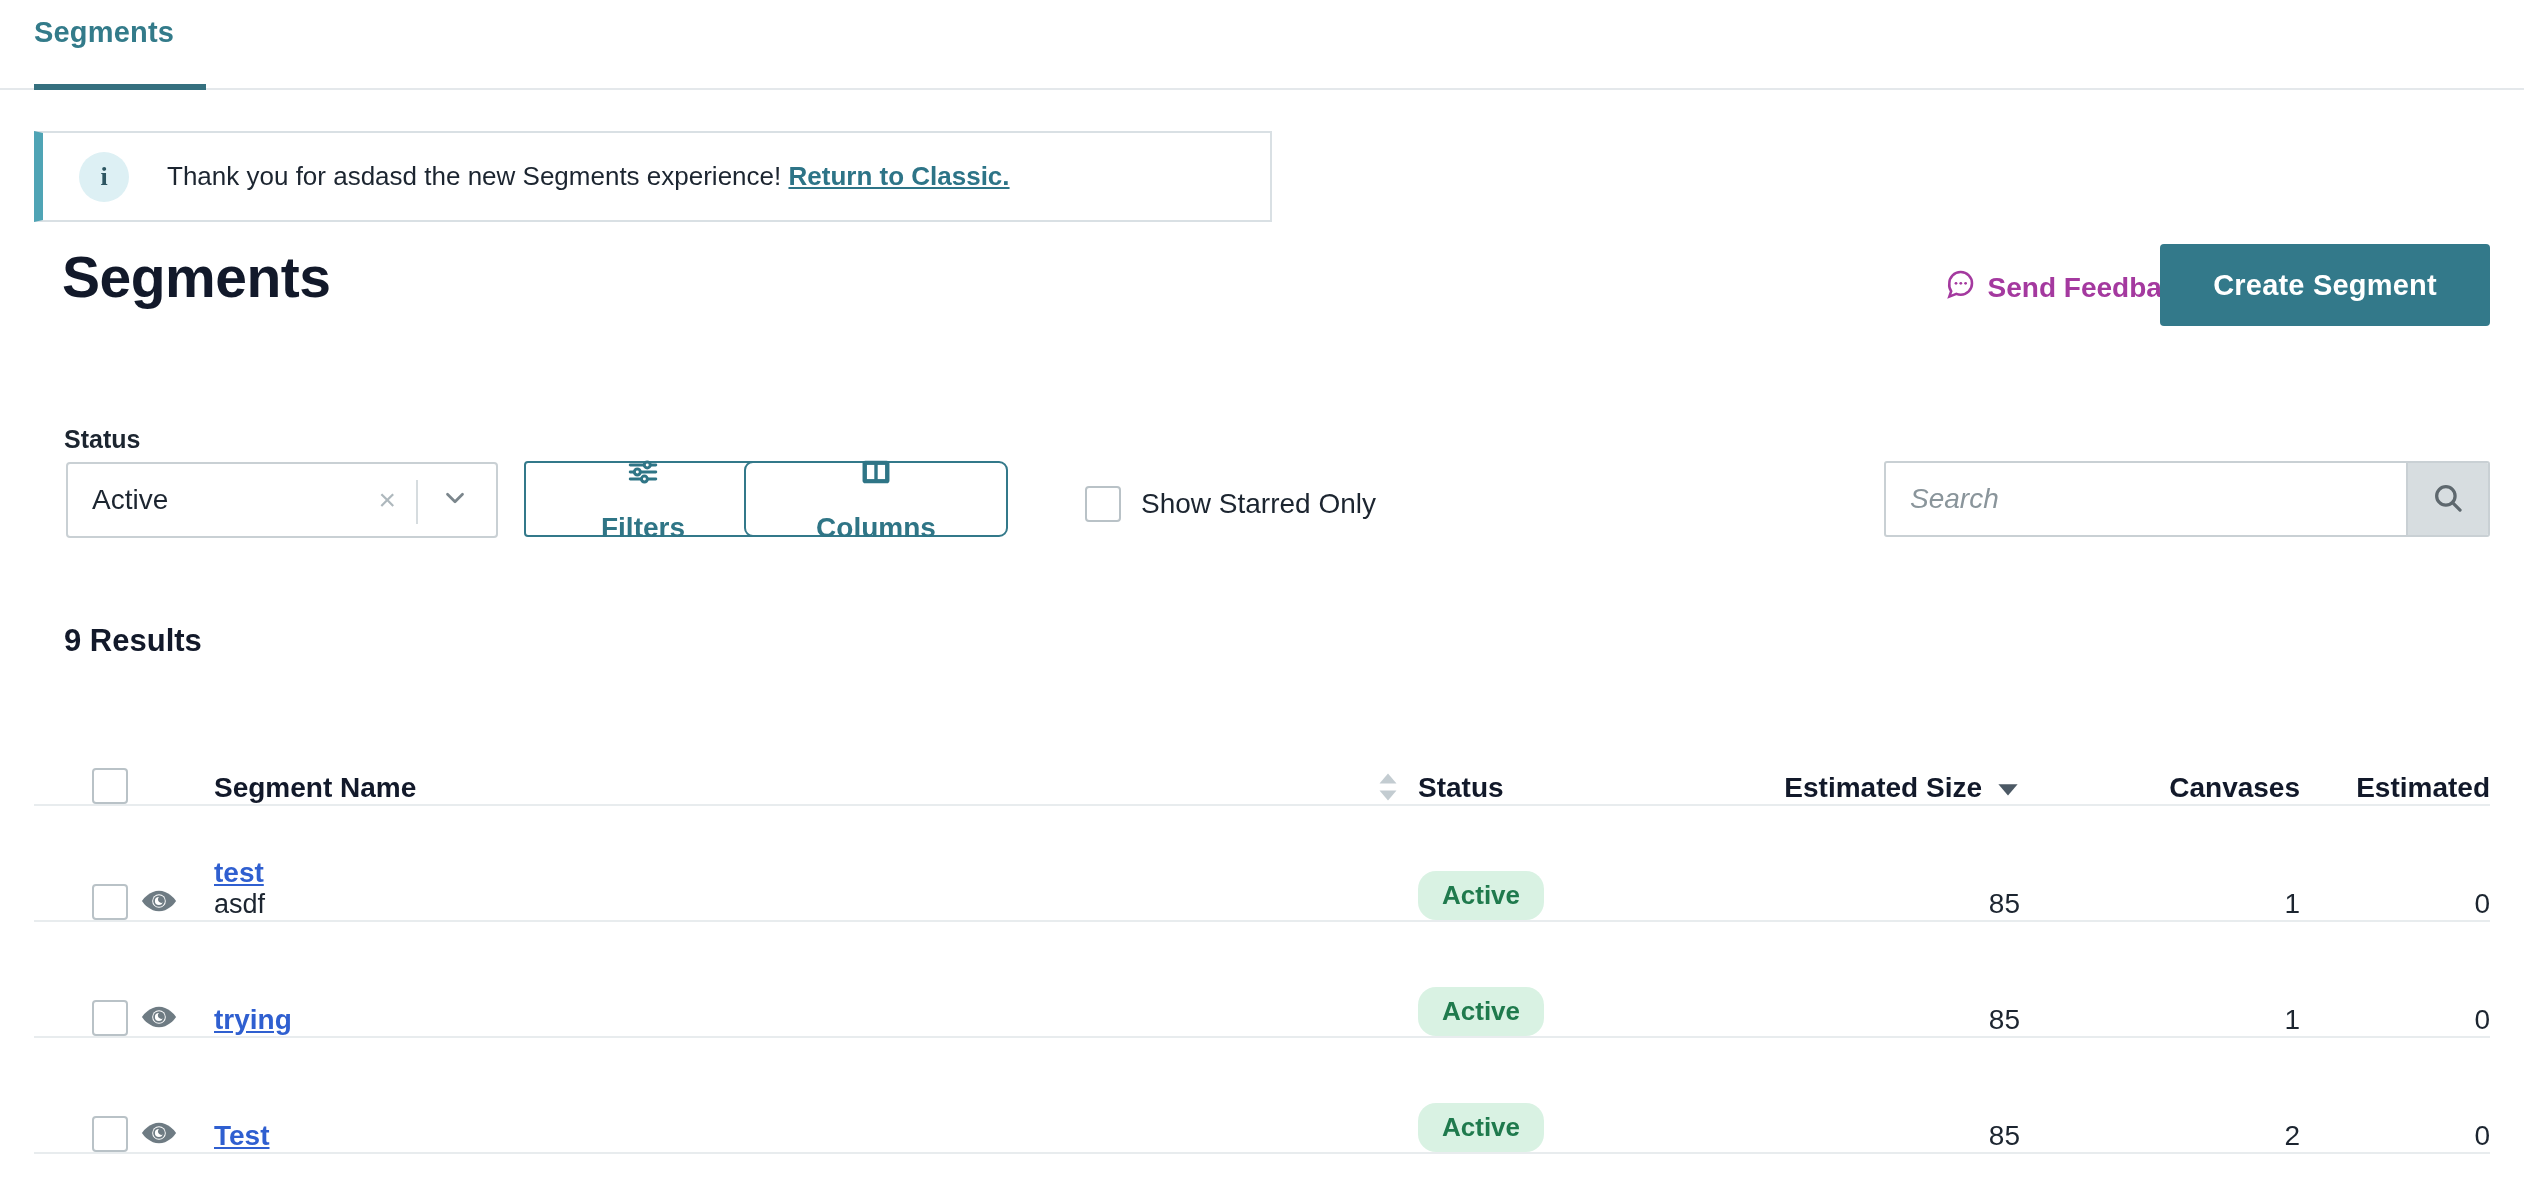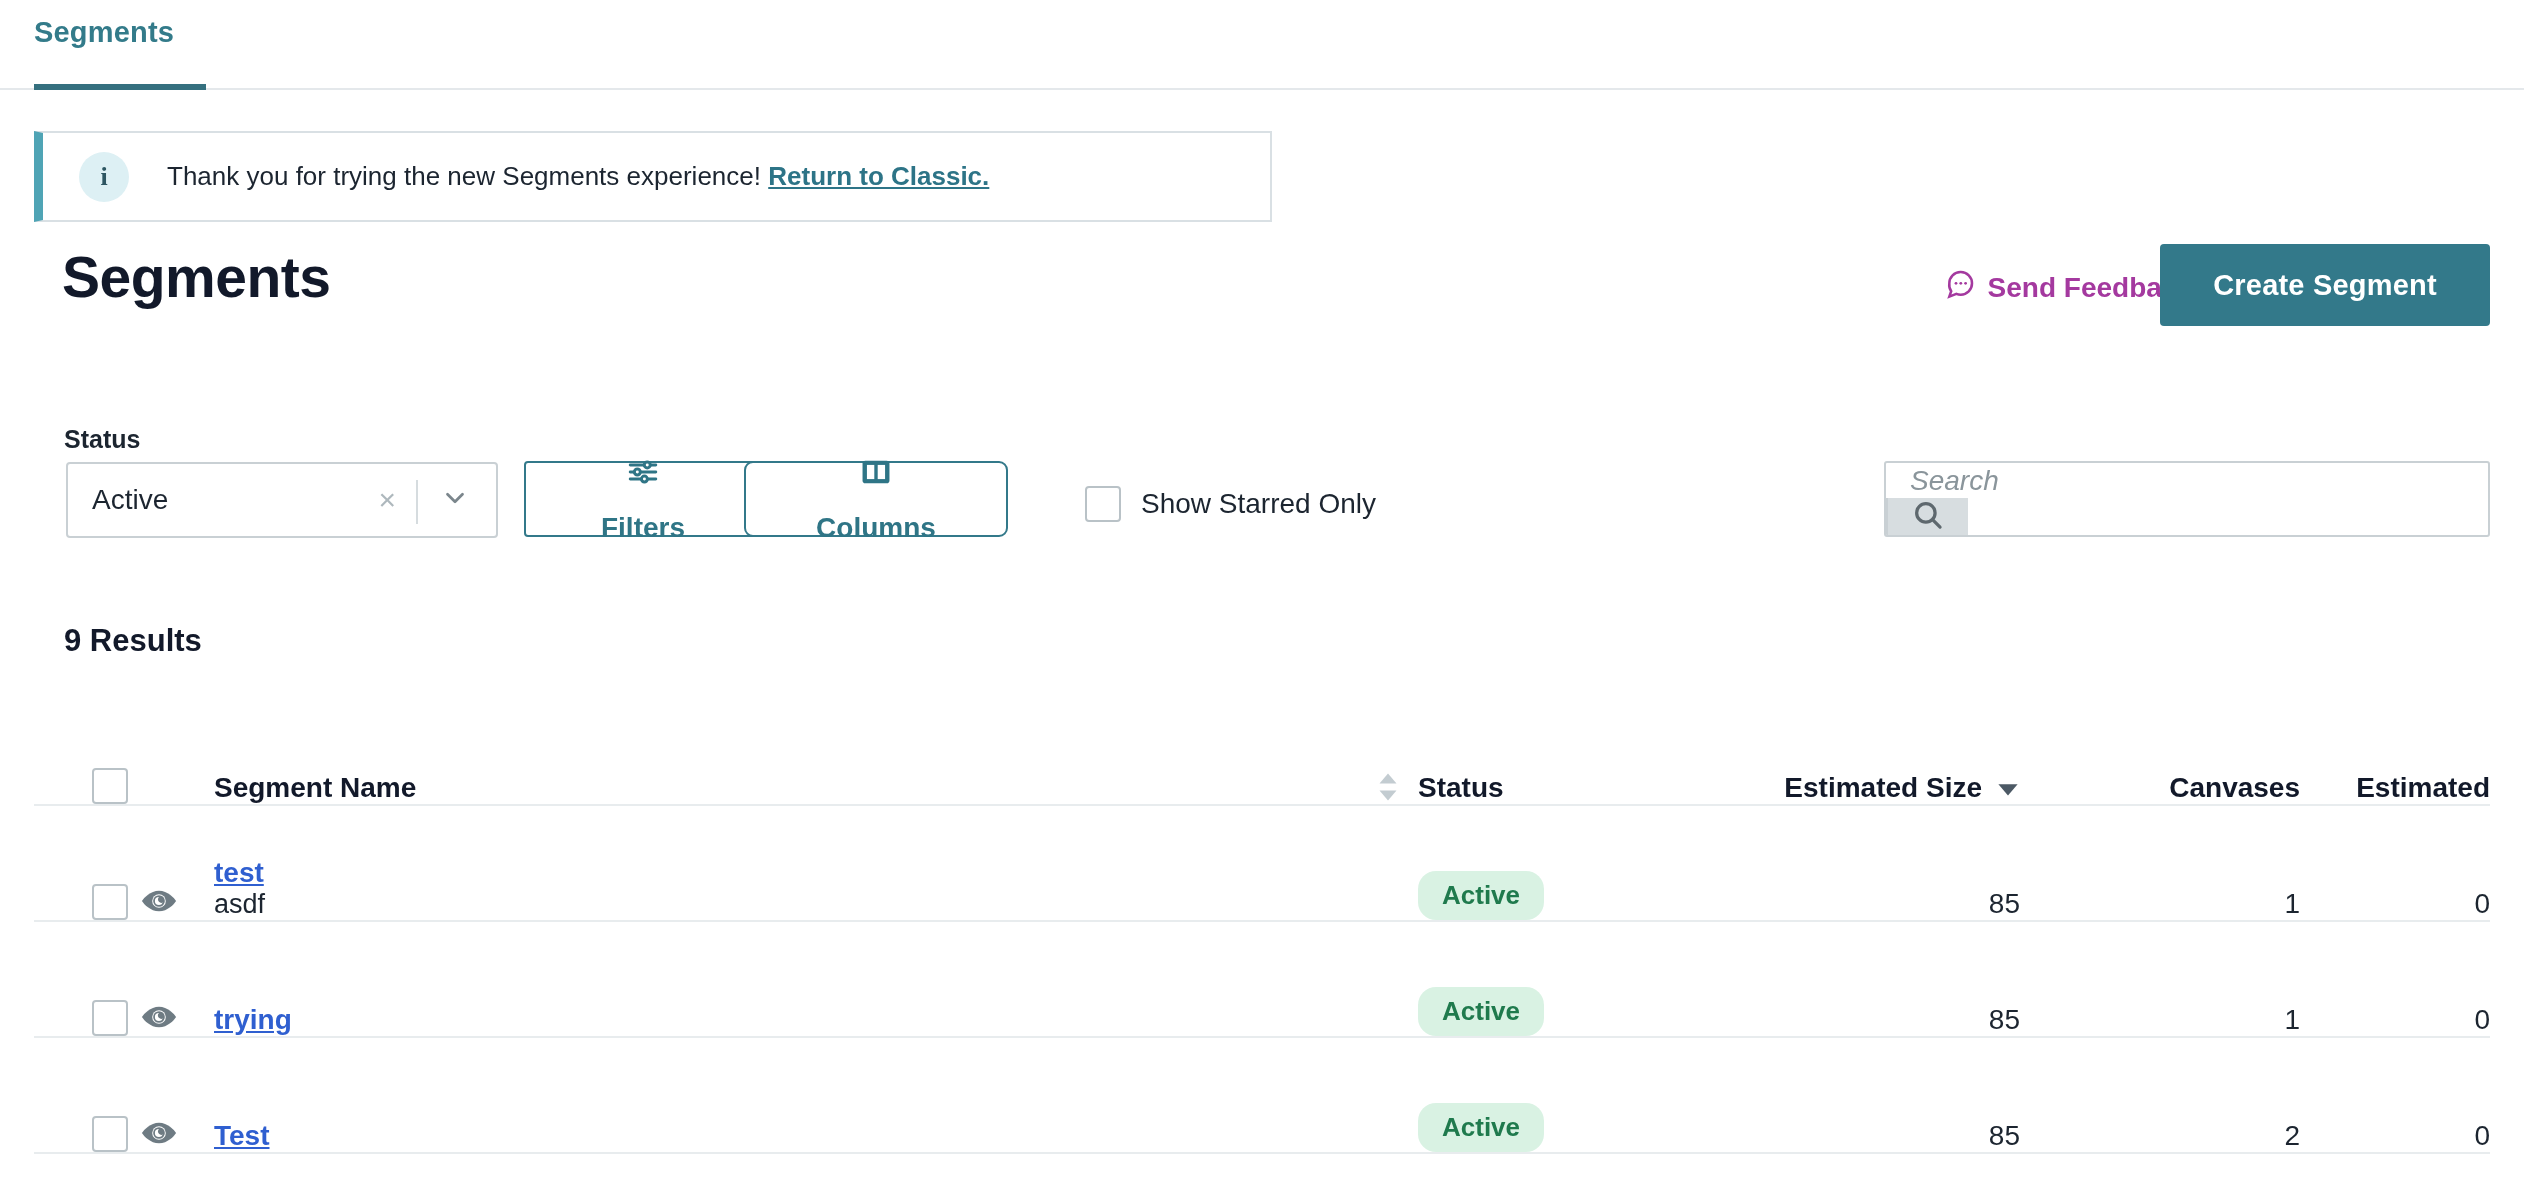--- a/index.html
+++ b/index.html
@@ -201,21 +201,20 @@
 
   .search-wrap {
     position: absolute;
     right: 34px; top: 461px;
     width: 606px; height: 76px;
     border: 2px solid #c9d0d4;
     border-radius: 3px;
     display: flex;
     background: #fff;
     overflow: hidden;
-    flex-direction: column;
   }
   .search-input {
     flex: 1;
     border: none;
     outline: none;
     padding: 0 24px;
     font-size: 28px;
     font-family: inherit;
     font-style: italic;
     color: #1c2530;
@@ -290,21 +289,21 @@
 <body>
 
 <div class="tabbar">
   <div class="tab">Segments</div>
   <div class="tab-underline"></div>
 </div>
 
 <div class="banner">
   <div class="banner-icon">i</div>
   <div class="banner-text">
-    <span>Thank you for trying the new Segments experience!</span>
+    <span>Thank you for asdasd the new Segments experience!</span>
     <span class="banner-link">Return to Classic.</span>
   </div>
 </div>
 
 <div class="title-row">
   <div class="page-title">Segments</div>
 
   <button class="feedback-btn">
     <span>
       <svg width="32" height="32" viewBox="0 0 24 24" fill="none" stroke="#a4399f" stroke-width="1.9">

